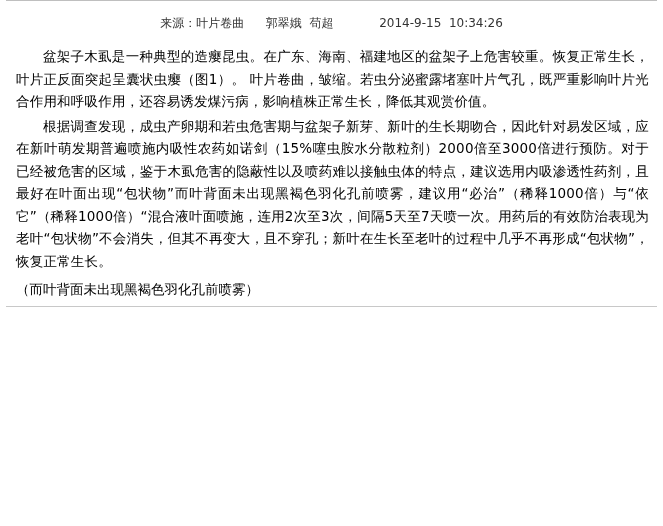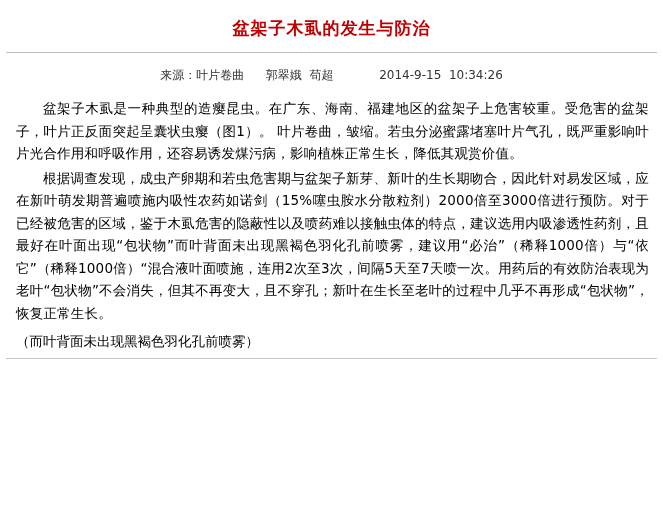--- a/index.html
+++ b/index.html
@@ -70,33 +70,32 @@
     border: none;
     border-top: 1px solid #c8c8c8;
     margin: 6px 6px 0 6px;
   }
 </style>
 </head>
 <body>
 
 <div class="page">
 
-  <div class="title">盆架子木虱的发生与防治</div>
 
   <hr class="rule">
 
   <div class="meta">
     <span class="seg">来源：叶片卷曲</span>
     <span class="gap-sm"></span>
     <span class="seg">郭翠娥  苟超</span>
     <span class="gap-lg"></span>
     <span class="seg">2014-9-15  10:34:26</span>
   </div>
 
   <div class="body">
-    <p class="para">盆架子木虱是一种典型的造瘿昆虫。在广东、海南、福建地区的盆架子上危害较重。受危害的盆架子，叶片正反面突起呈囊状虫瘿（图1）。 叶片卷曲，皱缩。若虫分泌蜜露堵塞叶片气孔，既严重影响叶片光合作用和呼吸作用，还容易诱发煤污病，影响植株正常生长，降低其观赏价值。</p>
+    <p class="para">盆架子木虱是一种典型的造瘿昆虫。在广东、海南、福建地区的盆架子上危害较重。恢复正常生长，叶片正反面突起呈囊状虫瘿（图1）。 叶片卷曲，皱缩。若虫分泌蜜露堵塞叶片气孔，既严重影响叶片光合作用和呼吸作用，还容易诱发煤污病，影响植株正常生长，降低其观赏价值。</p>
     <p class="para">根据调查发现，成虫产卵期和若虫危害期与盆架子新芽、新叶的生长期吻合，因此针对易发区域，应在新叶萌发期普遍喷施内吸性农药如诺剑（15%噻虫胺水分散粒剂）2000倍至3000倍进行预防。对于已经被危害的区域，鉴于木虱危害的隐蔽性以及喷药难以接触虫体的特点，建议选用内吸渗透性药剂，且最好在叶面出现“包状物”而叶背面未出现黑褐色羽化孔前喷雾，建议用“必治”（稀释1000倍）与“依它”（稀释1000倍）“混合液叶面喷施，连用2次至3次，间隔5天至7天喷一次。用药后的有效防治表现为老叶“包状物”不会消失，但其不再变大，且不穿孔；新叶在生长至老叶的过程中几乎不再形成“包状物”，恢复正常生长。</p>
   </div>
 
   <div class="signature">（而叶背面未出现黑褐色羽化孔前喷雾）</div>
 
   <hr class="bottom-rule">
 </div>
 
 </body></html>

